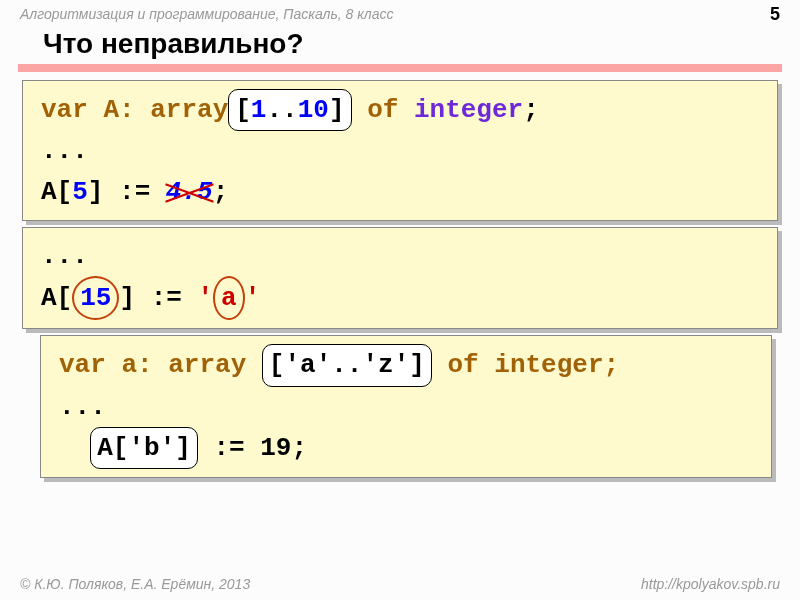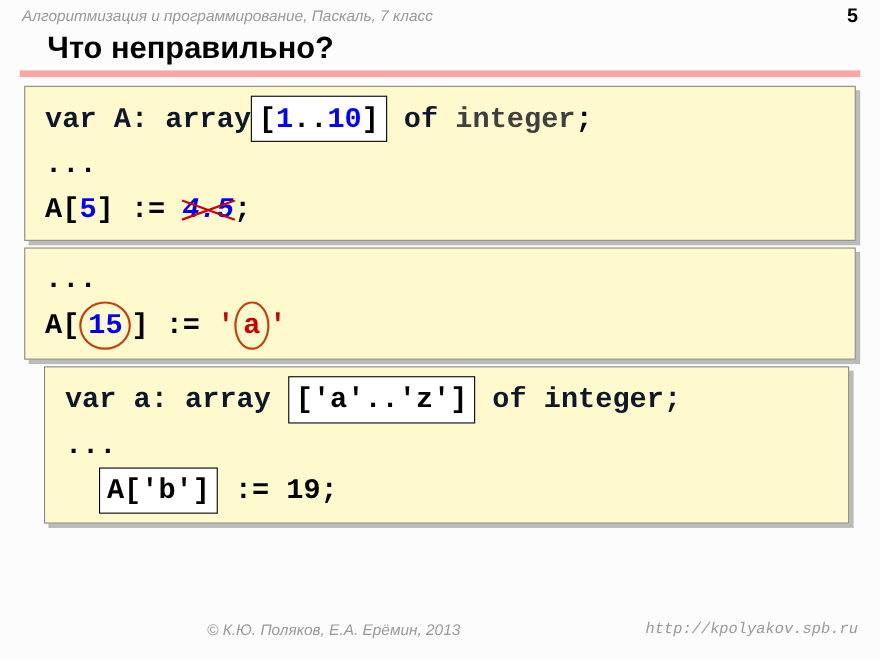--- a/index.html
+++ b/index.html
@@ -26,79 +26,78 @@
     font-size: 18px;
     font-weight: bold;
     color: #000;
     font-style: normal;
   }
   .title {
     padding: 4px 25px 4px 25px;
     font-size: 28px;
     font-weight: bold;
     color: #000;
-    border-bottom: 6px solid #fca5a5;
+    border-bottom: 8px solid #fca5a5;
     margin: 0 18px 8px 18px;
   }
   .codebox {
     margin: 6px 22px;
     background: #fffacd;
     border: 1px solid #888;
     box-shadow: 4px 4px 0 #bbb;
     padding: 8px 18px;
     font-family: "Courier New", monospace;
     font-size: 26px;
     font-weight: bold;
     line-height: 1.55;
     position: relative;
   }
   .codebox.indent { margin-left: 40px; margin-right:28px; }
-  .kw { color: #0f172a; }
+  .kw { color: #a16207; }
   .num { color: #0000ff; }
-  .redkw { color: #404040; }
+  .redkw { color: #6d28d9; }
   .char { color: #cc0000; }
   .highlight-box {
     display: inline-block;
     background: #fff;
     border: 1px solid #000;
     padding: 0 6px;
-    border-radius: 0;
+    border-radius: 10px;
   }
   .red-circle-box {
     display: inline-block;
     border: 2px solid #c2410c;
     border-radius: 50% / 50%;
     padding: 0 6px;
   }
   .cross-wrap { position: relative; display:inline-block;font-style:italic; }
   .cross-wrap::before, .cross-wrap::after {
     content:"";
     position:absolute;
     left:-2px; right:-2px; top:50%;
     border-top:2.5px solid #c00;
   }
   .cross-wrap::before { transform: rotate(20deg); }
   .cross-wrap::after  { transform: rotate(-20deg); }
   .footer {
     position: absolute;
-    bottom: 20px;
+    bottom: 8px;
     left: 20px;
     right: 20px;
     color: #999;
     font-style: italic;
     font-size: 14px;
-    text-align: center;
   }
-  .footer .url { float:right;font-family:Liberation Mono, monospace; }
+  .footer .url { float:right; }
 </style>
 </head>
 <body>
 
 <div class="header">
-  <span>Алгоритмизация и программирование, Паскаль, 7 класс</span>
+  <span>Алгоритмизация и программирование, Паскаль, 8 класс</span>
   <span class="page-num">5</span>
 </div>
 
 <div class="title">Что неправильно?</div>
 
 <div class="codebox">
   <div>
     <span class="kw">var</span>
     <span class="kw">A: array</span><span class="highlight-box"><span>[</span><span class="num">1</span><span>..</span><span class="num">10</span><span>]</span></span>
     <span class="kw">of</span>

